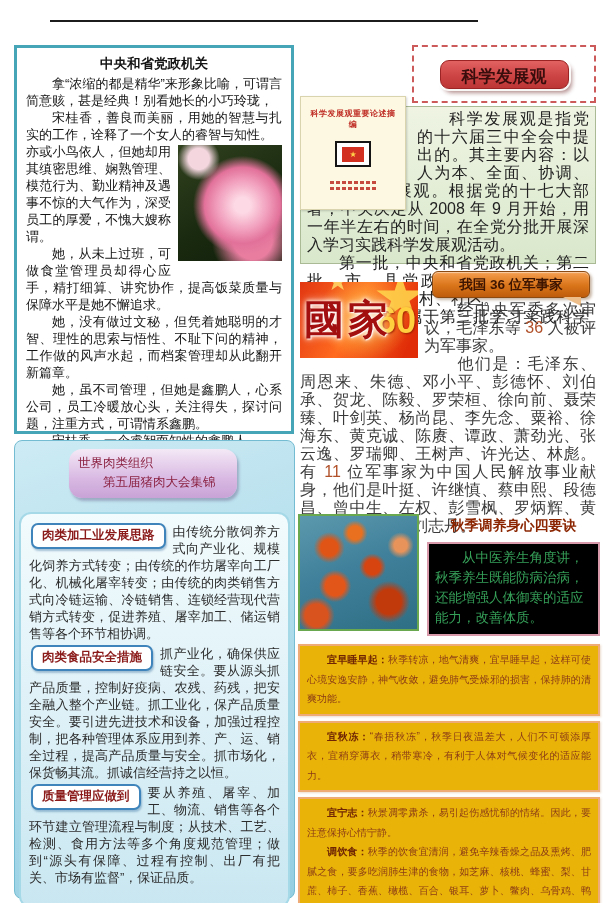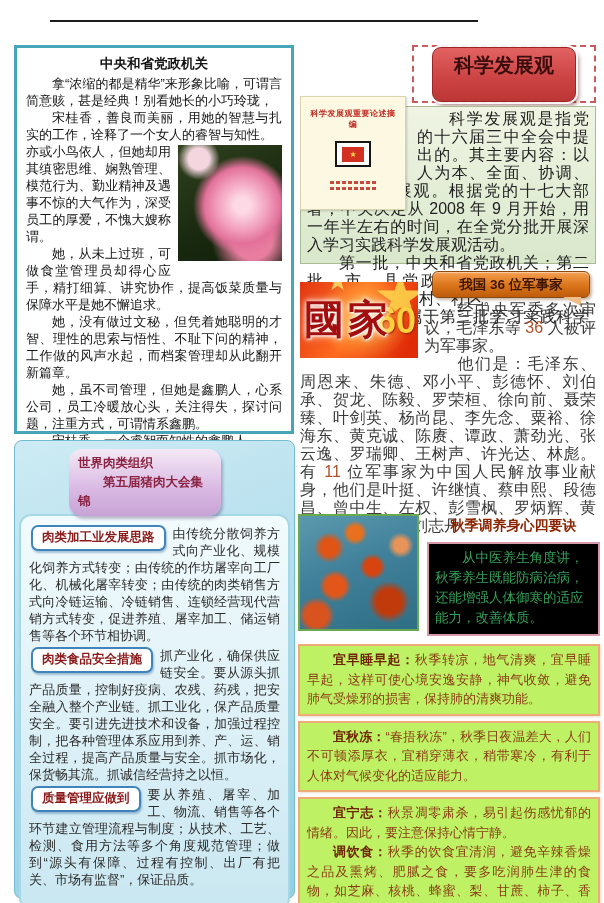--- a/index.html
+++ b/index.html
@@ -21,40 +21,40 @@
       radial-gradient(circle at 20% 12%, #f3d6de 0 8%, rgba(243,214,222,0) 16%),
       radial-gradient(circle at 62% 52%, #fdd9e5 0 9%, #f7bbd0 19%, #f09ab9 30%, #e2719a 43%, rgba(205,85,125,0) 56%),
       radial-gradient(circle at 72% 82%, #e87da0 0 16%, rgba(0,0,0,0) 34%),
       linear-gradient(150deg, #31421f, #1a2a10 55%, #101f0a); }
   .article-byline { text-align:right; padding-right:14px; }
 
   
   .meat-box { position:absolute; left:14px; top:440px; width:281px; height:459px;
     border:1px solid #74bcd2; border-radius:8px;
     background:linear-gradient(160deg,#cdebf4 0%,#abdaea 55%,#94cee2 100%); }
-  .meat-tab { position:relative; z-index:2; margin:8px 0 0 54px; width:152px;
+  .meat-tab { position:relative; z-index:2; margin:8px 0 16px 54px; width:168px;
     background:linear-gradient(180deg,#f4e9f6 0%,#d9b9e3 60%,#c8a3d6 100%);
-    border-radius:13px; padding:5px 9px 6px; color:#8b2242; font-weight:bold;
+    border-radius:13px; padding:5px 9px 6px; color:#8b2242; font-weight:normal;
     font-size:12.5px; line-height:1.5; box-shadow:2px 3px 3px rgba(80,60,110,.35); }
   .meat-tab .l2 { text-indent:2em; }
   .meat-panel { position:relative; margin:-2px 4px 0; height:396px;
     background:linear-gradient(180deg,#f2fbfd 0%,#d6edf5 70%,#c9e7f1 100%);
     border:2px solid #a5d9e8; border-radius:12px; padding:6px 8px 4px;
     font-size:13px; line-height:17px; color:#2c2c2c; }
   .meat-sec { clear:both; padding-top:3px; }
   .meat-label { float:left; background:#fff; border:2px solid #3f85bb; border-radius:7px;
     padding:2px 9px 3px; margin:0 7px 2px 2px; color:#8b1a1a; font-weight:bold;
     font-size:12.5px; box-shadow:1px 2px 2px rgba(0,70,130,.3); }
   .meat-sec p { text-align:justify; }
 
   
   .sdo { position:absolute; left:300px; top:44px; width:296px; height:222px; }
   .sdo-dashed { position:absolute; left:112px; top:1px; width:184px; height:58px;
     border:2px dashed #cc5a5a; display:flex; align-items:center; justify-content:center; }
-  .sdo-button { padding:4px 21px 22px; border-radius:9px; color:#3a0d0d; font-weight:bold; font-size:20px;
+  .sdo-button { padding:4px 21px 0; border-radius:9px; color:#3a0d0d; font-weight:bold; font-size:17px;
     background:linear-gradient(180deg,#e26262 0%,#cd4444 55%,#bd3636 100%);
     border:1px solid #9c2424;
     box-shadow:0 0 0 2px rgba(255,255,255,.9), 3px 4px 4px rgba(90,10,10,.45); }
   .sdo-green { position:absolute; left:0; top:62px; width:296px; height:158px;
     background:linear-gradient(180deg,#eff4e3 0%,#e2edd5 60%,#d9e7cb 100%);
     border:1px solid #a9ba95; padding:3px 6px; font-size:16px; line-height:18px;
     color:#222; text-align:justify; }
   .cover-spacer { float:left; width:110px; height:56px; }
   .sdo-green p.pa { text-indent:2em; }
   .sdo-green p.pb { text-indent:2em; }
@@ -108,22 +108,22 @@
       radial-gradient(circle at 76% 76%, #c13a0c 0 10%, rgba(0,0,0,0) 17%),
       radial-gradient(circle at 86% 26%, #e8935a 0 5%, rgba(0,0,0,0) 10%),
       radial-gradient(circle at 14% 88%, #d9531f 0 8%, rgba(0,0,0,0) 13%),
       linear-gradient(160deg,#5b99ad 0%,#40809a 45%,#2f6f85 100%); }
   .autumn-head { overflow:hidden; padding-top:5px; }
   .autumn-title { color:#8b2500; font-weight:bold; font-size:14px; text-align:center; margin-bottom:7px; }
   .autumn-intro { border:2px solid #d89aaa; background:#000000; padding:4px 6px 6px;
     font-size:13.5px; line-height:20px; color:#35a058; text-indent:2em;
     box-shadow:2px 2px 2px rgba(150,90,110,.25); }
   .tips { clear:both; padding-top:8px; }
-  .tip-box { border:2px solid #eeaa77; background:#bef264; margin-bottom:5px; padding:4px 7px 5px;
-    font-size:13px; line-height:19.5px; color:#8a3c16; text-align:justify;
+  .tip-box { border:2px solid #eeaa77; background:#eab308; margin-bottom:5px; padding:4px 7px 5px;
+    font-size:10px; line-height:19.5px; color:#8a3c16; text-align:justify;
     box-shadow:1px 1px 2px rgba(180,110,50,.25); }
   .tip-box p { text-indent:2em; }
   .tip-box b { color:#6f2404; }
 </style>
 </head>
 <body>
 
 <div class="page">
 
   <div class="top-rule"></div>

